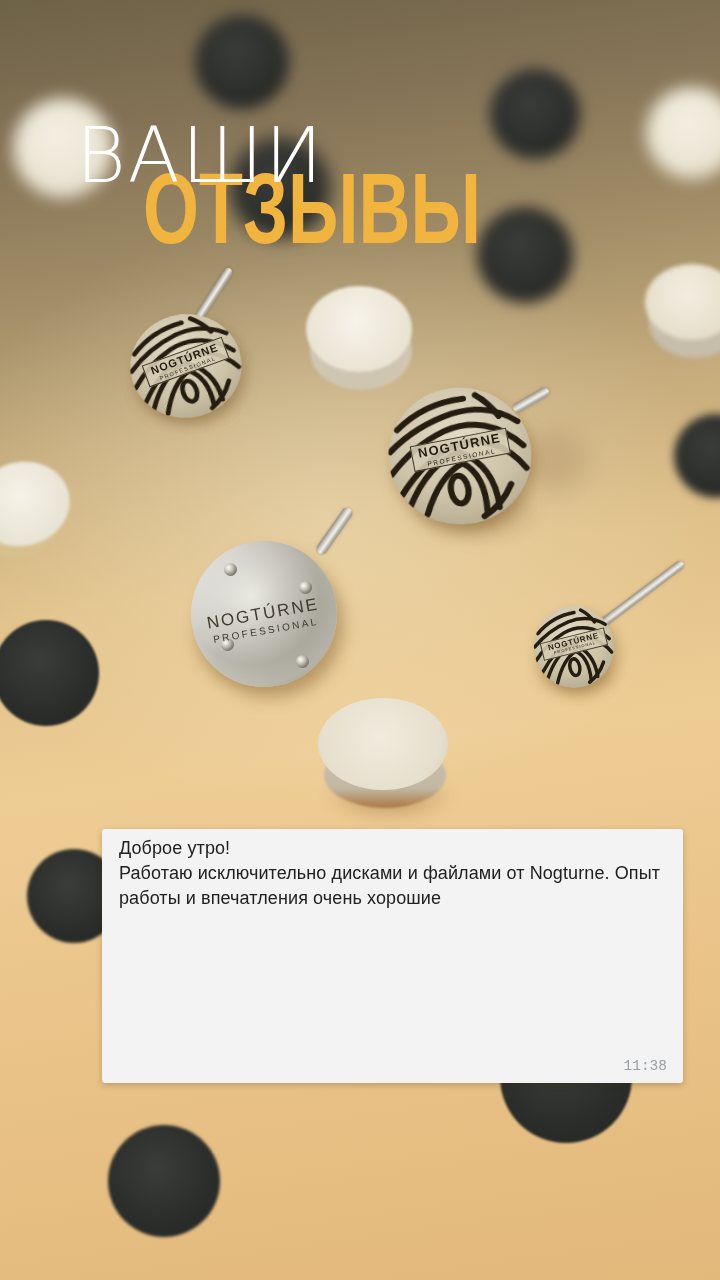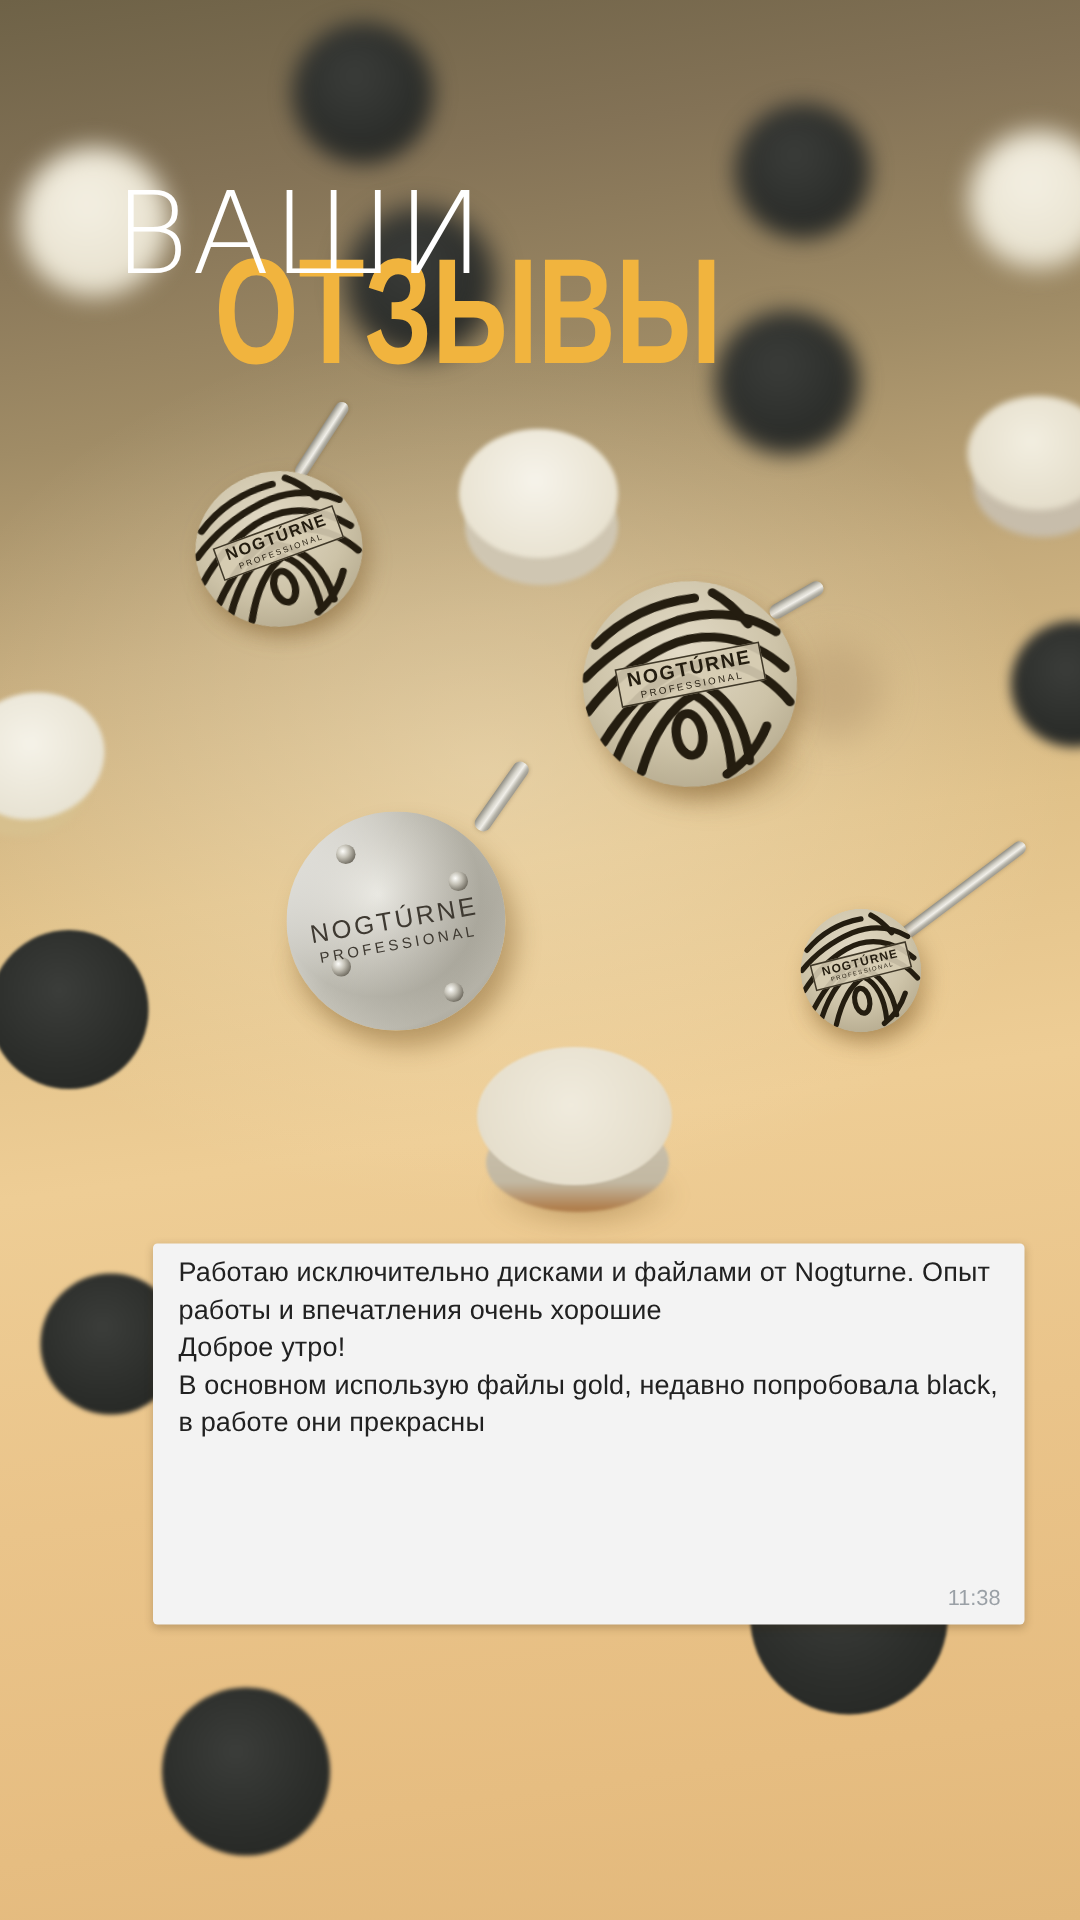--- a/index.html
+++ b/index.html
@@ -53,21 +53,21 @@
   #engrave{position:absolute;left:50%;top:54%;transform:translate(-50%,-50%) rotate(-10deg);
     text-align:center;color:#3e3931;white-space:nowrap;}
   #engrave .e1{display:block;font-size:17px;letter-spacing:2px;font-weight:normal;}
   #engrave .e2{display:block;font-size:10px;letter-spacing:2.4px;margin-top:1px;}
   #card{
     position:absolute;left:102px;top:829px;width:581px;height:254px;z-index:40;
     background:#f3f3f3;border-radius:3px;box-shadow:0 2px 6px rgba(60,40,10,.25);
     box-sizing:border-box;padding:7px 14px 34px 17px;
   }
   #card p{margin:0;font-size:18px;line-height:25px;color:#212121;letter-spacing:.1px;}
-  #stamp{position:absolute;right:16px;bottom:9px;font-size:14.5px;color:#9aa0a6;}
+  #stamp{position:absolute;right:16px;bottom:9px;font-size:14.5px;color:#9aa0a6;font-family:Liberation Mono, monospace;}
 </style>
 </head>
 <body>
 
 <div id="stage">
 
   <svg width="0" height="0" style="position:absolute">
     <defs>
       <radialGradient id="zgrad" cx="45%" cy="35%" r="75%">
         <stop offset="0%" stop-color="#e3dbc7"></stop>
@@ -176,20 +176,19 @@
 
   <div class="disc blk" style="left:27px;top:849px;width:94px;height:94px;filter:blur(1.5px);z-index:10;"></div>
   <div class="disc blk" style="left:500px;top:1011px;width:132px;height:132px;filter:blur(1px);z-index:10;"></div>
   <div class="disc blk" style="left:108px;top:1125px;width:112px;height:112px;filter:blur(1.5px);"></div>
 
   <div id="title2">ОТЗЫВЫ</div>
   <div id="title1">ВАШИ</div>
 
   <div id="card">
     <div>
+      <p>Доброе утро!</p>
       <p>Работаю исключительно дисками и файлами от Nogturne. Опыт работы и впечатления очень хорошие</p>
-      <p>Доброе утро!</p>
-      <p>В основном использую файлы gold, недавно попробовала black, в работе они прекрасны</p>
     </div>
     <div id="stamp">11:38</div>
   </div>
 
 </div>
 
 </body></html>

